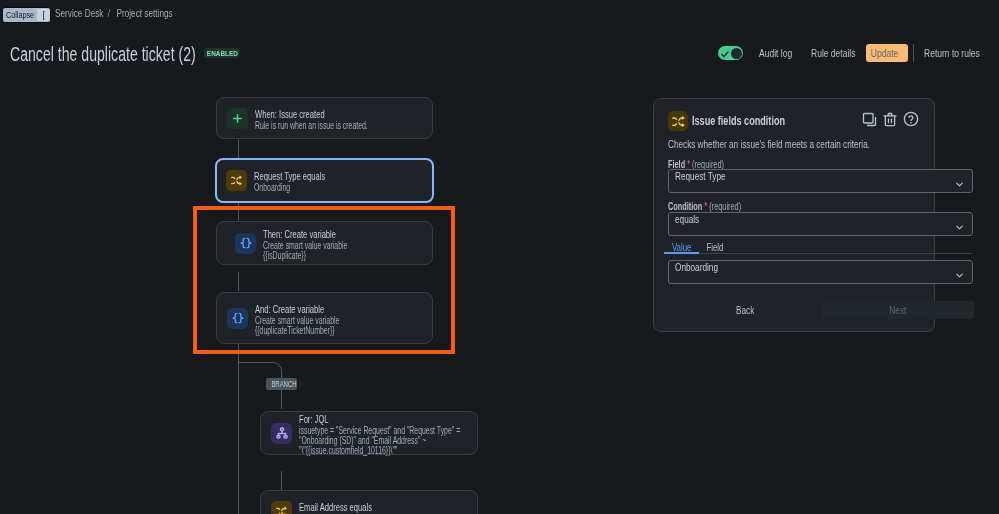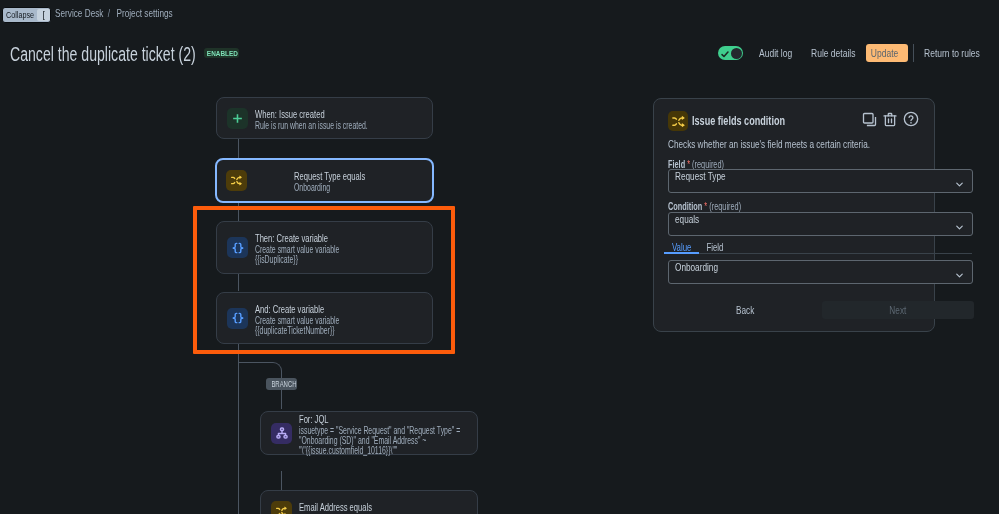--- a/index.html
+++ b/index.html
@@ -51,21 +51,21 @@
   .btn-update span{display:inline-block;transform:scaleX(0.74);}
   .hdr-div{position:absolute;left:913px;top:44px;width:1px;height:18px;background:#454f59;}
   .hdr-return{position:absolute;left:924px;top:47px;font-size:11.5px;color:#b6c2cf;
     cursor:pointer;transform:scaleX(0.74);transform-origin:0 50%;white-space:nowrap;}
 
   
   .canvas{position:absolute;left:0;top:75px;width:640px;height:439px;overflow:hidden;}
   .rail{position:absolute;background:#4b5561;width:1px;}
   .node{position:absolute;background:#1f2226;border:1px solid #353d47;border-radius:8px;
     display:flex;align-items:center;box-sizing:border-box;}
-  .node.sel{border:2px solid #85b8ff;background:#1f2226;gap:40px;}
+  .node.sel{border:2px solid #85b8ff;background:#1f2226;}
   .node .nicon{width:21px;height:21px;border-radius:5px;flex:0 0 auto;
     display:flex;align-items:center;justify-content:center;}
   .node .ntext{margin-left:7px;transform:scaleX(0.69);transform-origin:0 50%;
     white-space:nowrap;position:relative;top:1px;}
   .node .ntitle{font-size:11px;color:#c7d1db;line-height:13px;}
   .node .nsub{font-size:10px;color:#9fadbc;line-height:10px;}
   .branch-tag{position:absolute;background:#4a545e;border-radius:3px;color:#c7d1db;
     font-size:8.5px;width:31px;height:12px;line-height:12px;text-align:center;}
   .branch-tag span{display:inline-block;transform:scaleX(0.70);}
   .hilite{position:absolute;border:4px solid #fc5c0b;border-radius:1px;box-sizing:border-box;}
@@ -170,21 +170,21 @@
             </g>
             <path d="M17.4 2.9 L22.2 6.2 L17.4 9.5 Z" fill="#f5cd47"></path>
             <path d="M17.4 14.5 L22.2 17.8 L17.4 21.1 Z" fill="#f5cd47"></path>
           </svg>
         </div>
         <div class="ntext" style="top:1px">
           <div class="ntitle">Request Type equals</div>
           <div class="nsub">Onboarding</div>
         </div>
       </div>
-      <div class="node" style="left:216px;top:146px;width:217px;height:53px;padding-left:10px">
+      <div class="node" style="left:216px;top:146px;width:217px;height:44px;padding-left:18px">
         <div class="nicon" style="background:#1c3559">
           <svg width="14" height="14" viewBox="0 0 24 24" fill="none" stroke="#579dff" stroke-width="2.4" stroke-linecap="round" stroke-linejoin="round">
             <path d="M10 4H9.2A2 2 0 0 0 7.2 6v3.3A2.4 2.4 0 0 1 4.8 11.7H4"></path>
             <path d="M10 20H9.2A2 2 0 0 1 7.2 18v-3.3A2.4 2.4 0 0 0 4.8 12.3H4"></path>
             <path d="M14 4h0.8A2 2 0 0 1 16.8 6v3.3A2.4 2.4 0 0 0 19.2 11.7H20"></path>
             <path d="M14 20h0.8A2 2 0 0 0 16.8 18v-3.3A2.4 2.4 0 0 1 19.2 12.3H20"></path>
           </svg>
         </div>
         <div class="ntext" style="top:1px">
           <div class="ntitle">Then: Create variable</div>

